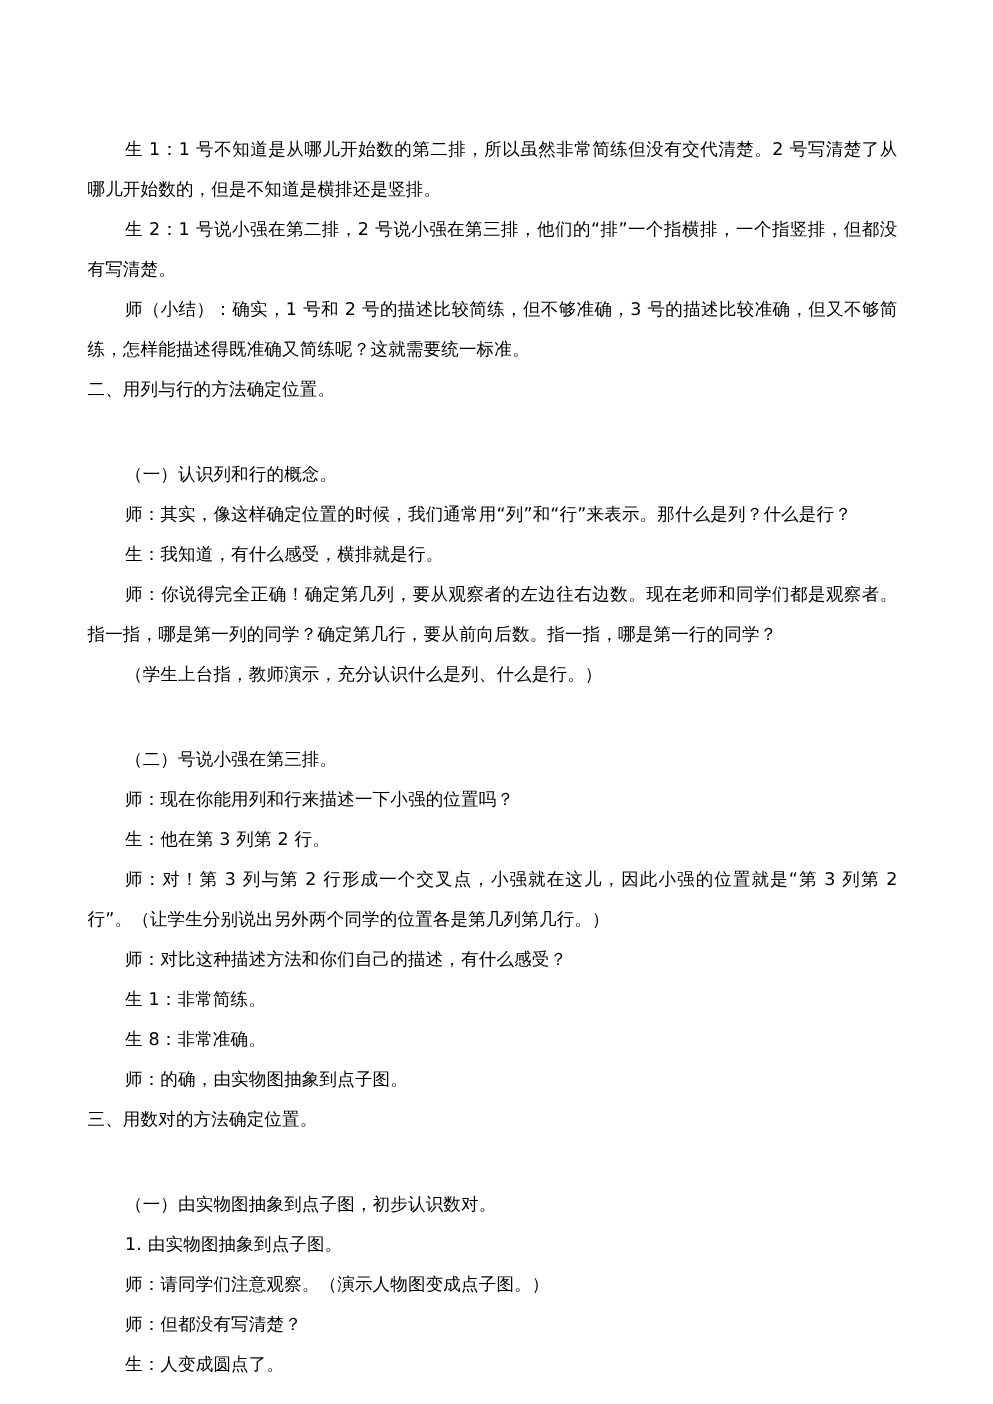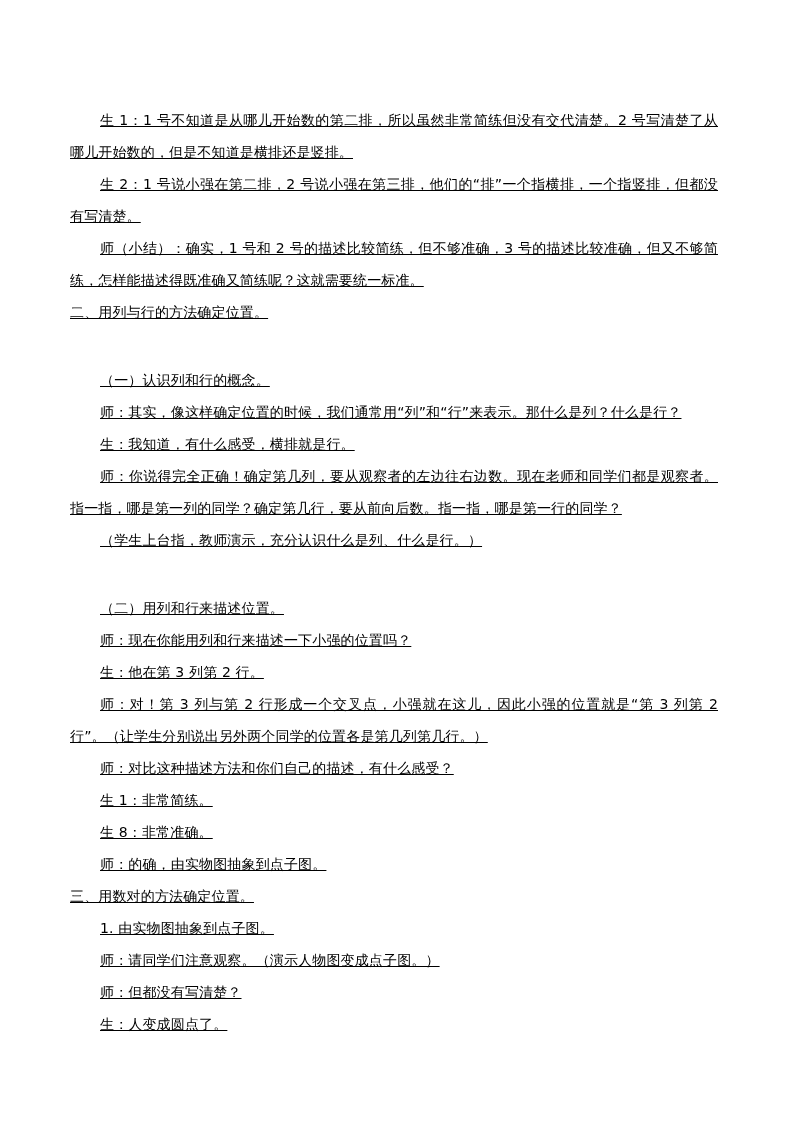--- a/index.html
+++ b/index.html
@@ -21,21 +21,20 @@
       top: 104px;
       width: 648px;
     }
     .para {
       margin: 0;
       font-size: 14px;
       line-height: 32px;
       letter-spacing: 0.15px;
       text-align: justify;
       text-align-last: left;
-      text-decoration: underline;
     }
     .indent {
       text-indent: 30px;
     }
     .heading {
       text-indent: 0;
     }
     .sub {
       text-indent: 30px;
       margin-top: 36px;
@@ -47,26 +46,27 @@
 <div class="page">
   <p class="para indent">生 1：1 号不知道是从哪儿开始数的第二排，所以虽然非常简练但没有交代清楚。2 号写清楚了从哪儿开始数的，但是不知道是横排还是竖排。</p>
   <p class="para indent">生 2：1 号说小强在第二排，2 号说小强在第三排，他们的“排”一个指横排，一个指竖排，但都没有写清楚。</p>
   <p class="para indent">师（小结）：确实，1 号和 2 号的描述比较简练，但不够准确，3 号的描述比较准确，但又不够简练，怎样能描述得既准确又简练呢？这就需要统一标准。</p>
   <p class="para heading">二、用列与行的方法确定位置。</p>
   <p class="para sub">（一）认识列和行的概念。</p>
   <p class="para indent">师：其实，像这样确定位置的时候，我们通常用“列”和“行”来表示。那什么是列？什么是行？</p>
   <p class="para indent">生：我知道，有什么感受，横排就是行。</p>
   <p class="para indent">师：你说得完全正确！确定第几列，要从观察者的左边往右边数。现在老师和同学们都是观察者。指一指，哪是第一列的同学？确定第几行，要从前向后数。指一指，哪是第一行的同学？</p>
   <p class="para indent">（学生上台指，教师演示，充分认识什么是列、什么是行。）</p>
-  <p class="para sub">（二）用列和行来描述位置。</p>
+  <p class="para sub">（二）号说小强在第三排。</p>
   <p class="para indent">师：现在你能用列和行来描述一下小强的位置吗？</p>
   <p class="para indent">生：他在第 3 列第 2 行。</p>
   <p class="para indent">师：对！第 3 列与第 2 行形成一个交叉点，小强就在这儿，因此小强的位置就是“第 3 列第 2 行”。（让学生分别说出另外两个同学的位置各是第几列第几行。）</p>
   <p class="para indent">师：对比这种描述方法和你们自己的描述，有什么感受？</p>
   <p class="para indent">生 1：非常简练。</p>
   <p class="para indent">生 8：非常准确。</p>
   <p class="para indent">师：的确，由实物图抽象到点子图。</p>
   <p class="para heading">三、用数对的方法确定位置。</p>
+  <p class="para sub">（一）由实物图抽象到点子图，初步认识数对。</p>
   <p class="para indent">1. 由实物图抽象到点子图。</p>
   <p class="para indent">师：请同学们注意观察。（演示人物图变成点子图。）</p>
   <p class="para indent">师：但都没有写清楚？</p>
   <p class="para indent">生：人变成圆点了。</p>
 </div>
 
 </body></html>

